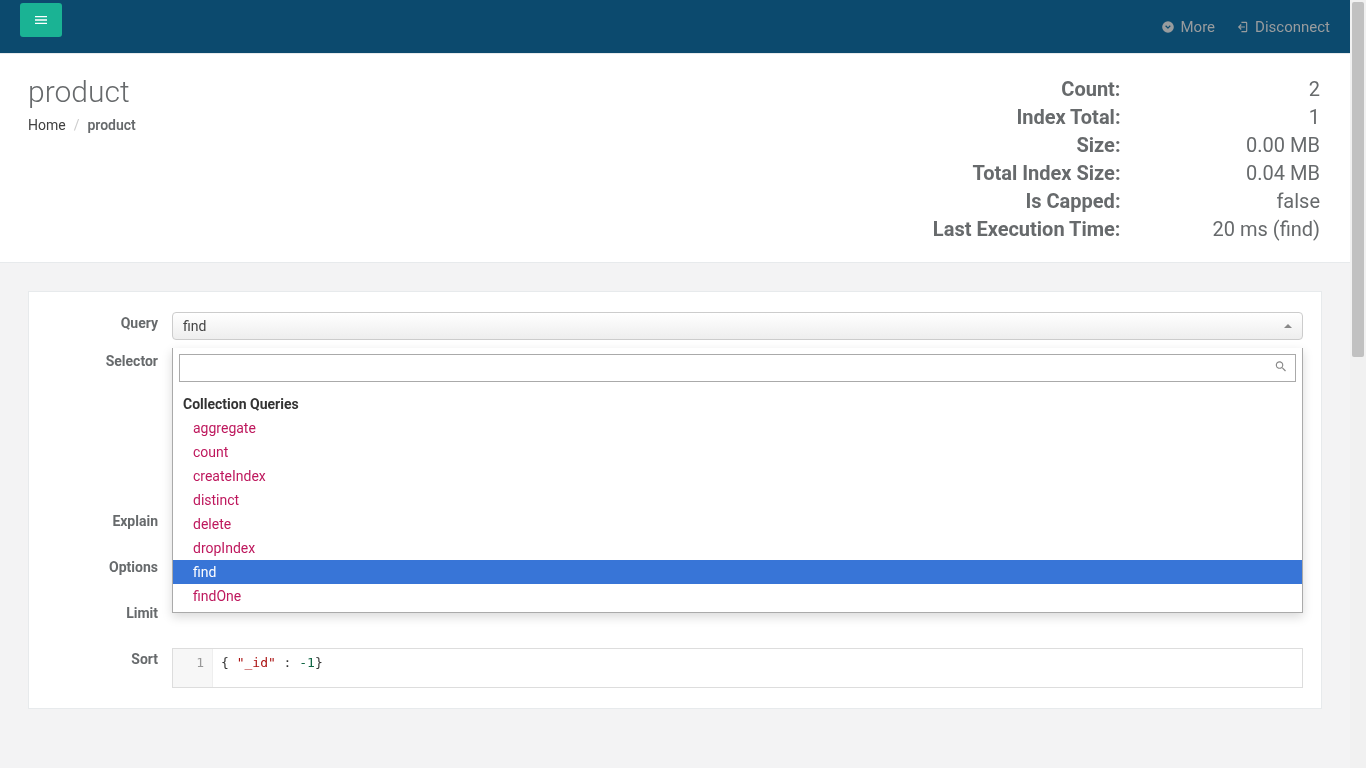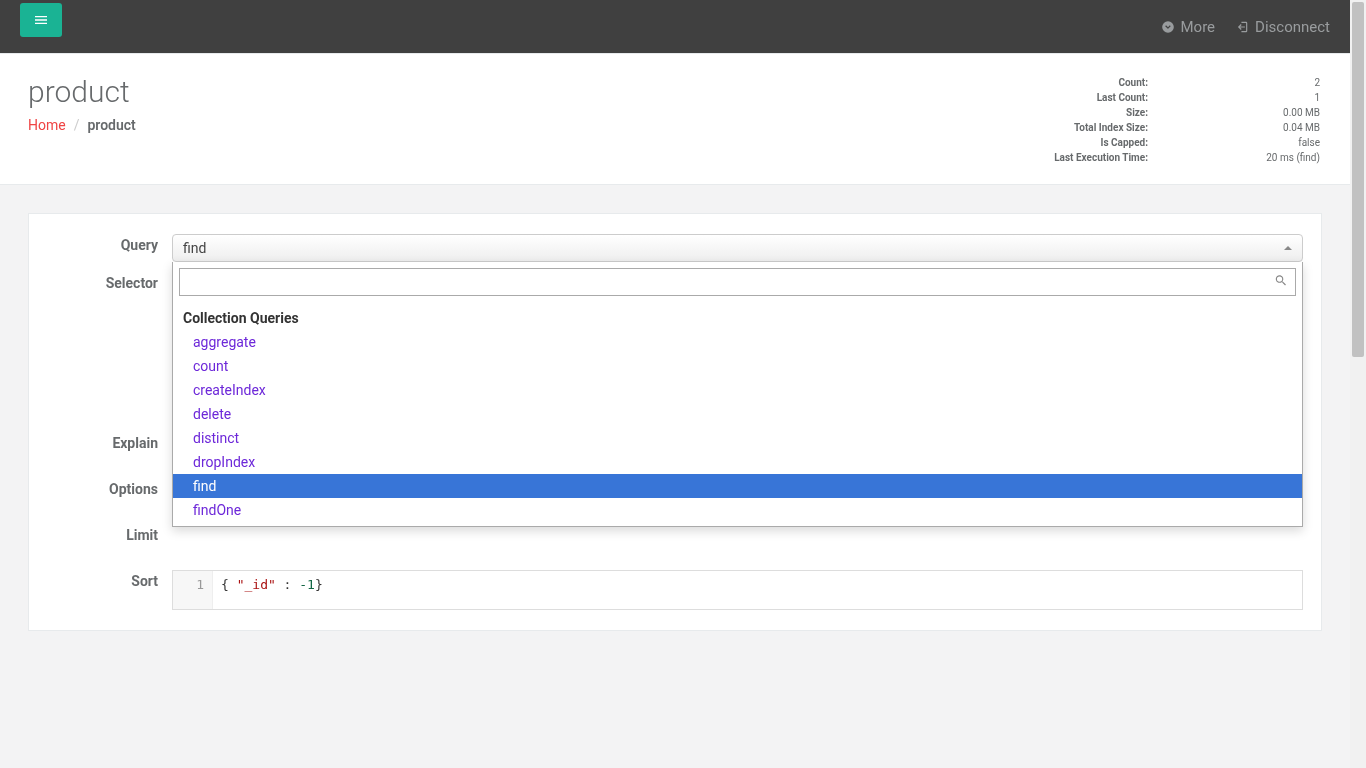--- a/index.html
+++ b/index.html
@@ -10,21 +10,21 @@
   font-size: 14px;
   width: 1366px;
   height: 768px;
   overflow: hidden;
   position: relative;
 }
 
 
 .topbar {
   height: 54px;
-  background: #404040;
+  background: #0c4a6e;
   border-bottom: 1px solid #e7eaec;
   display: flex;
   align-items: center;
   padding: 0 20px;
   justify-content: space-between;
   width: 1350px;
 }
 .hamburger-btn {
   width: 42px;
   height: 34px;
@@ -63,26 +63,26 @@
   font-size: 30px;
   color: #676a6c;
   margin-bottom: 8px;
 }
 .breadcrumb {
   display: flex;
   gap: 8px;
   align-items: center;
   font-size: 14px;
 }
-.breadcrumb a { color: #ef4444; text-decoration: none; }
+.breadcrumb a { color: #404040; text-decoration: none; }
 .breadcrumb .sep { color: #ccc; }
 .breadcrumb .active { color: #676a6c; font-weight: 600; }
 
 .stats-table {
-  font-size: 10px;
+  font-size: 20px;
 }
 .stats-table td {
   padding: 1px 0;
   white-space: nowrap;
 }
 .stats-table td:first-child {
   text-align: right;
   font-weight: 700;
   padding-right: 90px;
 }
@@ -155,21 +155,21 @@
 .select-closed .arrow {
   width: 0; height: 0;
   border-left: 4px solid transparent;
   border-right: 4px solid transparent;
   border-bottom: 4px solid #888;
 }
 
 
 .dropdown-panel {
   position: absolute;
-  top: 28px;
+  top: 36px;
   left: 0;
   right: 0;
   background: #fff;
   border: 1px solid #aaa;
   border-top: none;
   box-shadow: 0 4px 10px rgba(0,0,0,0.15);
   z-index: 100;
 }
 .dropdown-search {
   padding: 6px;
@@ -195,21 +195,21 @@
   padding: 4px 0;
 }
 .dropdown-group {
   font-weight: 700;
   padding: 4px 10px;
   color: #333;
 }
 .dropdown-item {
   padding: 4px 10px 4px 20px;
   cursor: pointer;
-  color: #6d28d9;
+  color: #be185d;
 }
 .dropdown-item.selected {
   background: #3875d7;
   color: #fff;
 }
 
 
 .row-selector { height: 140px; }
 .row-query { margin-bottom: 10px; }
 
@@ -288,21 +288,21 @@
       <span class="active">product</span>
     </div>
   </div>
   <table class="stats-table">
     <tbody>
         <tr>
           <td>Count:</td>
           <td>2</td>
         </tr>
     <tr>
-          <td>Last Count:</td>
+          <td>Index Total:</td>
           <td>1</td>
         </tr>
     <tr>
           <td>Size:</td>
           <td>0.00 MB</td>
         </tr>
     <tr>
           <td>Total Index Size:</td>
           <td>0.04 MB</td>
         </tr>
@@ -336,22 +336,22 @@
               <svg width="14" height="14" viewBox="0 0 24 24" fill="#888">
                   <path d="M15.5 14h-.79l-.28-.27a6.5 6.5 0 10-.7.7l.27.28v.79l5 4.99L20.49 19l-4.99-5zm-6 0A4.5 4.5 0 1114 9.5 4.5 4.5 0 019.5 14z"></path>
                 </svg>
             </span>
           </div>
           <div class="dropdown-results">
             <div class="dropdown-group">Collection Queries</div>
             <div class="dropdown-item">aggregate</div>
             <div class="dropdown-item">count</div>
             <div class="dropdown-item">createIndex</div>
+            <div class="dropdown-item">distinct</div>
             <div class="dropdown-item">delete</div>
-            <div class="dropdown-item">distinct</div>
             <div class="dropdown-item">dropIndex</div>
             <div class="dropdown-item selected">find</div>
             <div class="dropdown-item">findOne</div>
           </div>
         </div>
       </div>
     </div>
 
     <div class="form-row row-selector">
       <div class="form-label">Selector</div>

